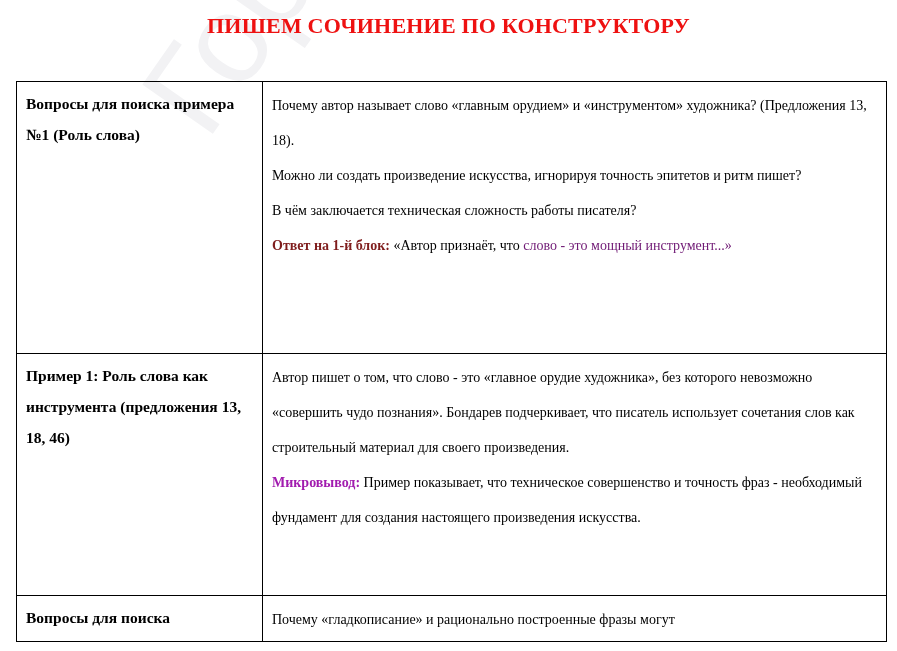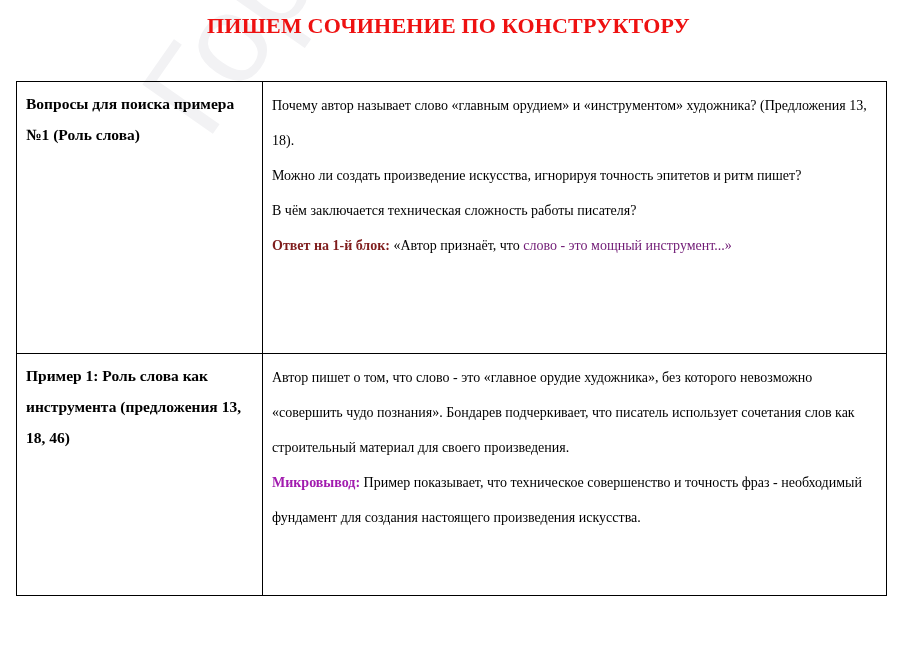--- a/index.html
+++ b/index.html
@@ -117,16 +117,22 @@
             <p><span class="red-bold">Ответ на 1-й блок:</span><span> «Автор признаёт, что </span><span class="red">слово - это мощный инструмент...»</span></p>
           </td>
       </tr>
       <tr class="row2 row2-height">
         <td class="label-cell">Пример 1: Роль слова как инструмента (предложения 13, 18, 46)</td>
         <td class="body-cell">
             <p><span>Автор пишет о том, что слово - это «главное орудие художника», без которого невозможно «совершить чудо познания». Бондарев подчеркивает, что писатель использует сочетания слов как строительный материал для своего произведения.</span></p>
             <p><span class="blk-bold">Микровывод:</span><span> Пример показывает, что техническое совершенство и точность фраз - необходимый фундамент для создания настоящего произведения искусства.</span></p>
           </td>
       </tr>
+      <tr class="row3 row3-height">
+        <td class="label-cell">Вопросы для поиска</td>
+        <td class="body-cell">
+            <p><span>Почему «гладкописание» и рационально построенные фразы могут</span></p>
+          </td>
+      </tr>
     </tbody>
   </table>
 
 </div>
 
 </body></html>

